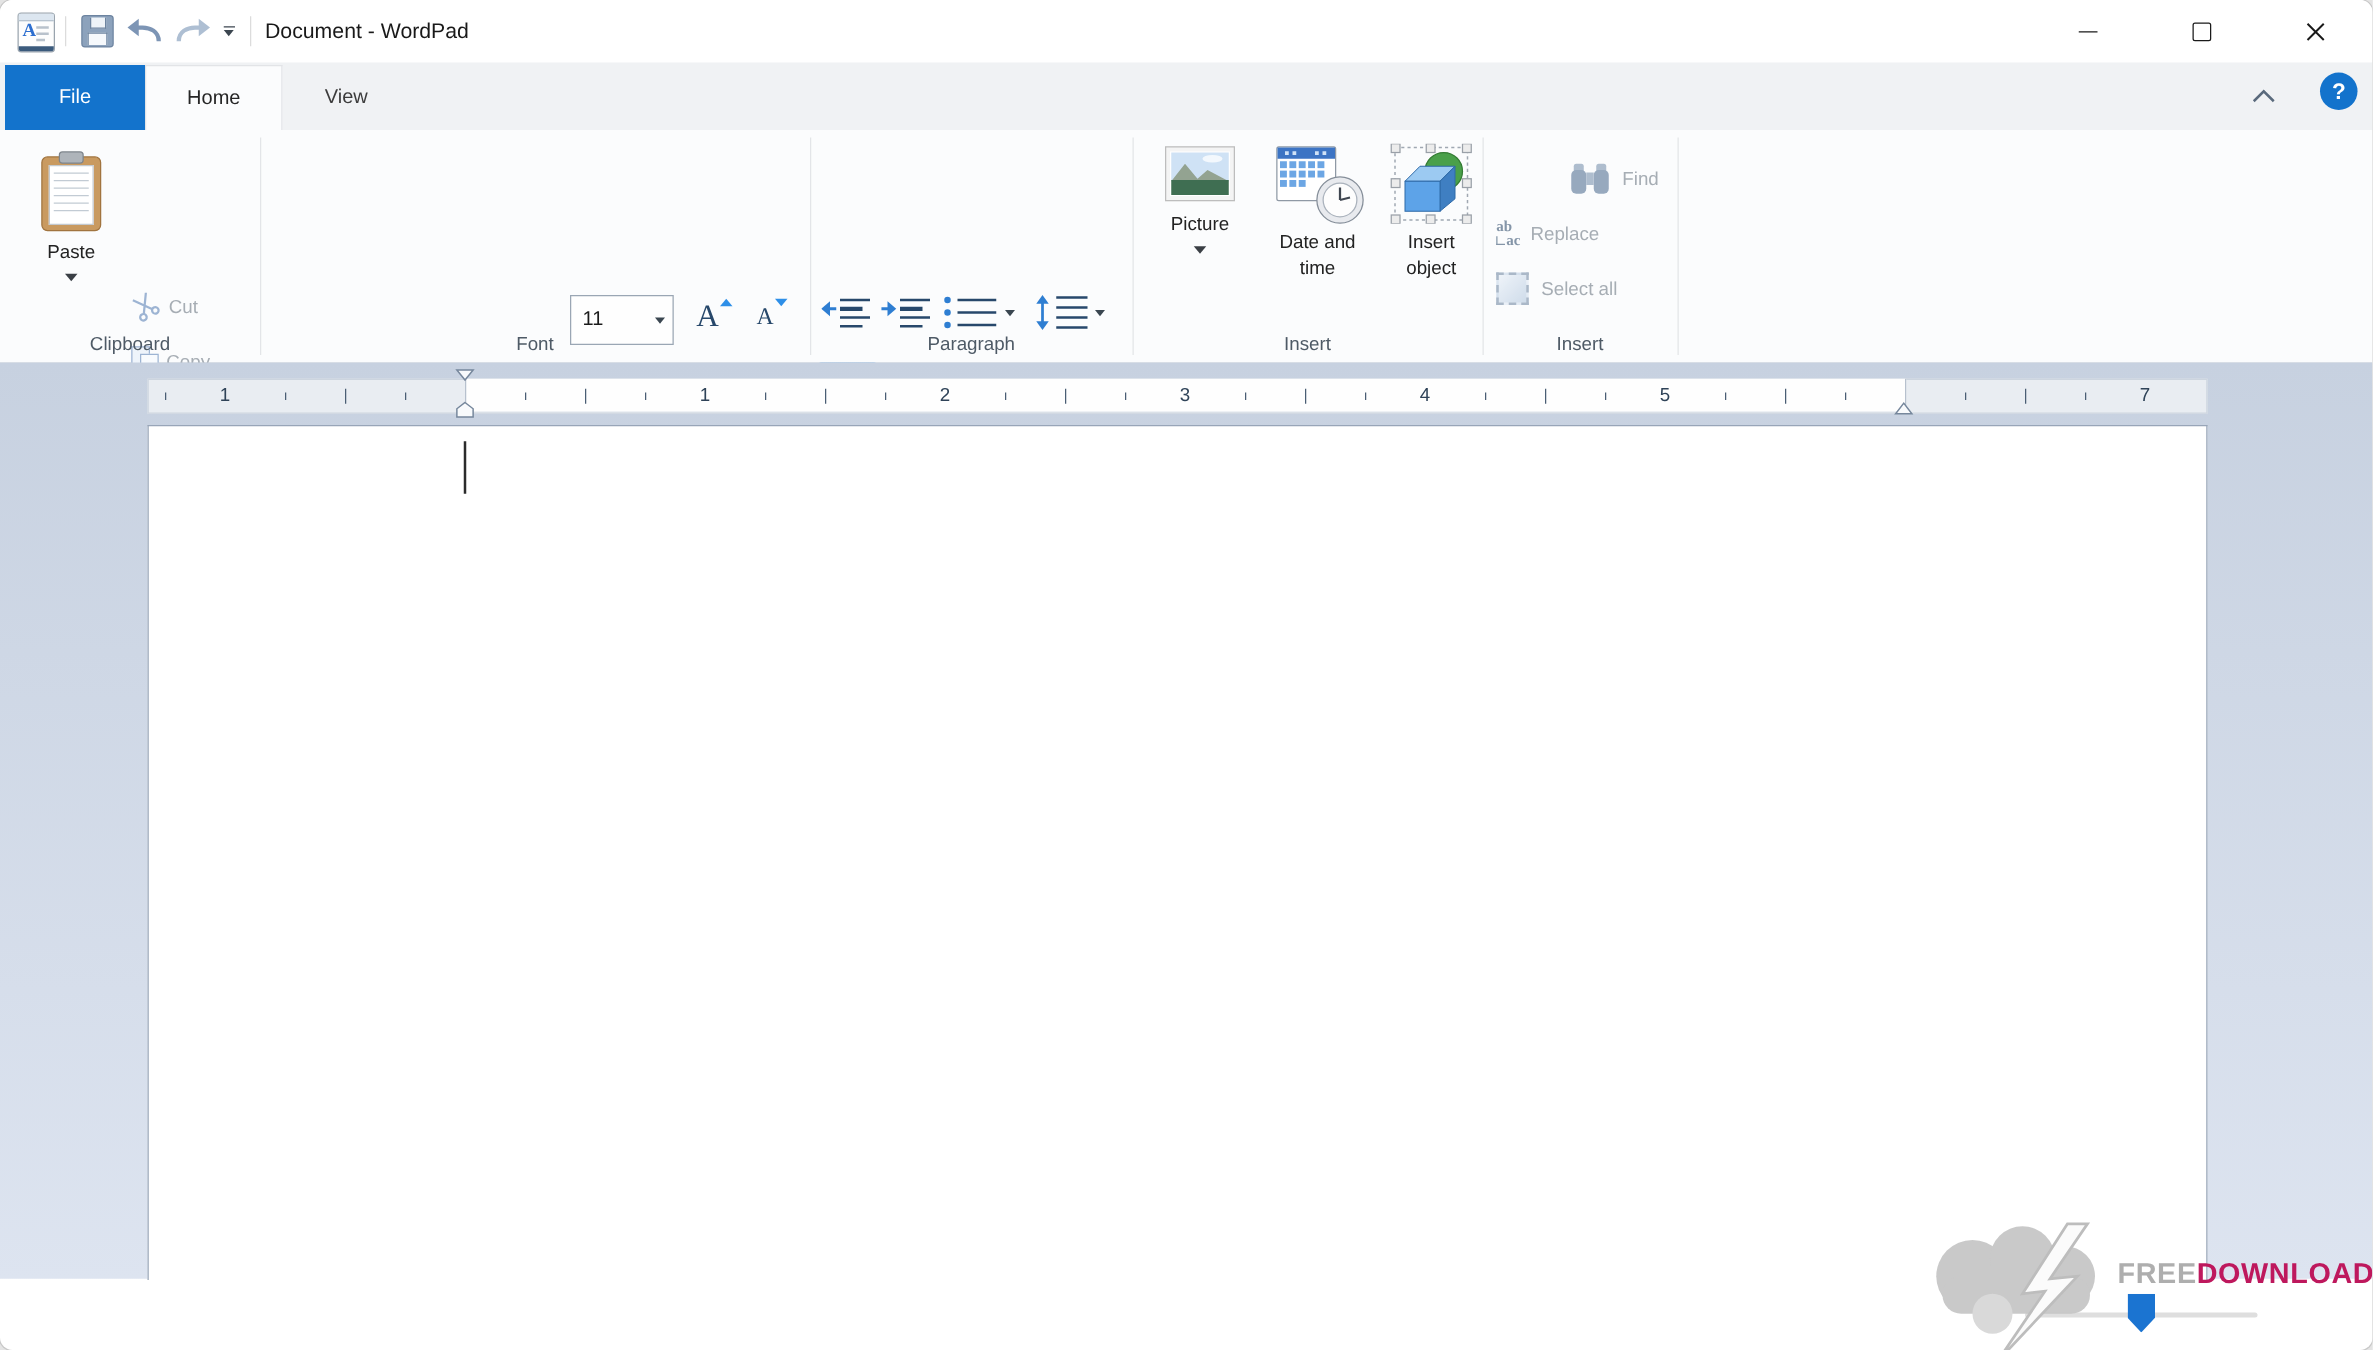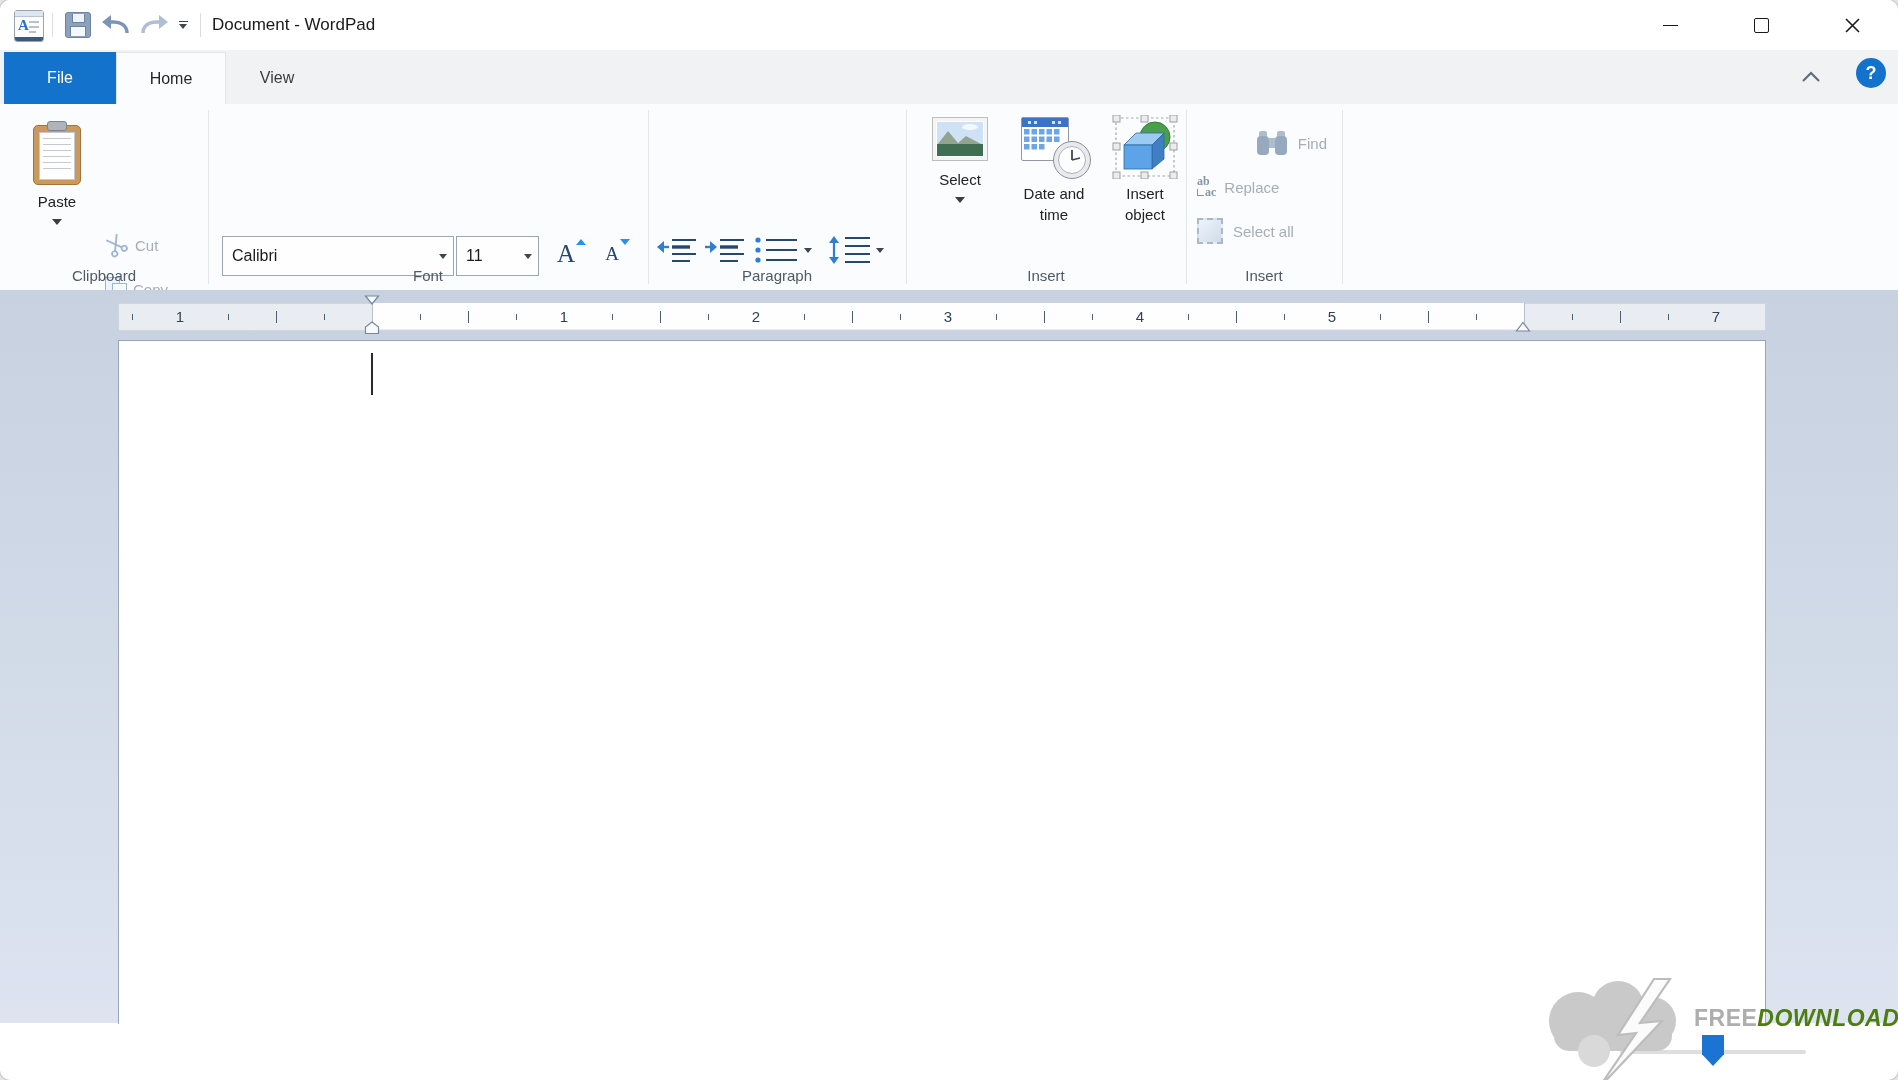--- a/index.html
+++ b/index.html
@@ -87,21 +87,21 @@
             display:flex;align-items:center;justify-content:center;font-size:18px;color:#4a4a4a;cursor:pointer;}
   .zoom-track{position:absolute;left:1620px;top:1050px;width:186px;height:4px;background:#dedede;border-radius:2px;cursor:pointer;}
   .zoom-handle{position:absolute;left:1702px;top:1035px;width:22px;height:31px;background:var(--handle);cursor:pointer;
                clip-path:polygon(0 0,100% 0,100% 62%,50% 100%,0 62%);}
   .grip{position:absolute;right:6px;bottom:6px;width:18px;height:18px;}
   .grip i{position:absolute;width:3px;height:3px;background:#c2c2c2;box-shadow:1px 1px 0 #fff;}
   
   .watermark{position:absolute;left:1538px;top:975px;width:360px;height:105px;z-index:50;pointer-events:none;}
   .wm-text{position:absolute;left:156px;top:30px;font:700 23px "Liberation Sans",sans-serif;letter-spacing:.5px;white-space:nowrap;}
   .wm-bold{color:#aeaeae;}
-  .wm-light{color:#4d7c0f;font-style:italic;}
+  .wm-light{color:#be185d;}
   svg{display:block;}
 </style>
 </head>
 <body>
 
 <div class="win">
 
   <div class="titlebar">
     <div class="app-icon">
       <div class="strip"></div>
@@ -196,26 +196,20 @@
     <div class="btn" style="left:104px;top:166px;width:92px;height:36px;justify-content:flex-start">
       <div style="position:relative;width:24px;height:24px">
         <i style="position:absolute;left:0;top:0;width:13px;height:16px;background:#eef4fb;border:1px solid #9db4d3"></i>
         <i style="position:absolute;left:7px;top:6px;width:13px;height:16px;background:#f8fbfe;border:1px solid #9db4d3"></i>
       </div>
       <span class="small-label dis" style="margin-left:4px">Copy</span>
     </div>
     <div class="glabel" style="left:0;width:208px">Clipboard</div>
     <div class="gsep" style="left:208px"></div>
 
-    <div class="combo" style="left:222px;width:230px">
-      <span class="txt">Calibri</span>
-      <span class="dd">
-          <i class="dd-tri"></i>
-        </span>
-    </div>
     <div class="combo" style="left:456px;width:81px">
       <span class="txt">11</span>
       <span class="dd">
           <i class="dd-tri"></i>
         </span>
     </div>
     <div class="btn" style="left:549px;top:126px;width:42px;height:46px">
       <span class="serif" style="font-size:25px">A</span>
       <i class="tri-up" style="position:relative;top:-12px;left:1px"></i>
     </div>
@@ -366,21 +360,21 @@
     <div class="btn" style="left:916px;top:8px;width:86px;height:144px;flex-direction:column;justify-content:flex-start">
       <div class="pic-icon" style="margin-top:4px">
         <svg width="48" height="36" viewBox="0 0 48 36">
           <rect x="0" y="0" width="48" height="36" fill="#ffffff"></rect>
           <rect x="1" y="1" width="46" height="23" fill="#cfe2f5"></rect>
           <ellipse cx="34" cy="6" rx="8" ry="3" fill="#f3f8fd"></ellipse>
           <polygon points="1,24 12,10 22,22 30,15 47,24 1,24" fill="#93a391"></polygon>
           <rect x="1" y="23" width="46" height="12" fill="#3f6e52"></rect>
         </svg>
       </div>
-      <span class="small-label" style="margin-top:10px">Select</span>
+      <span class="small-label" style="margin-top:10px">Picture</span>
       <i class="caret-down" style="margin-top:9px"></i>
     </div>
     <div class="btn" style="left:1104px;top:8px;width:80px;height:144px;flex-direction:column;justify-content:flex-start">
       <div style="position:relative;width:66px;height:64px;margin-top:2px">
         <svg width="66" height="64" viewBox="0 0 66 64">
           <rect x="4" y="3" width="58" height="58" fill="none" stroke="#a0a8b2" stroke-width="1.2" stroke-dasharray="2.5,2.5"></rect>
           <g fill="#ececec" stroke="#9aa0a8" stroke-width="1">
             <rect x="1" y="0" width="7" height="7"></rect>
               <rect x="58" y="0" width="7" height="7"></rect>
               <rect x="1" y="57" width="7" height="7"></rect>

